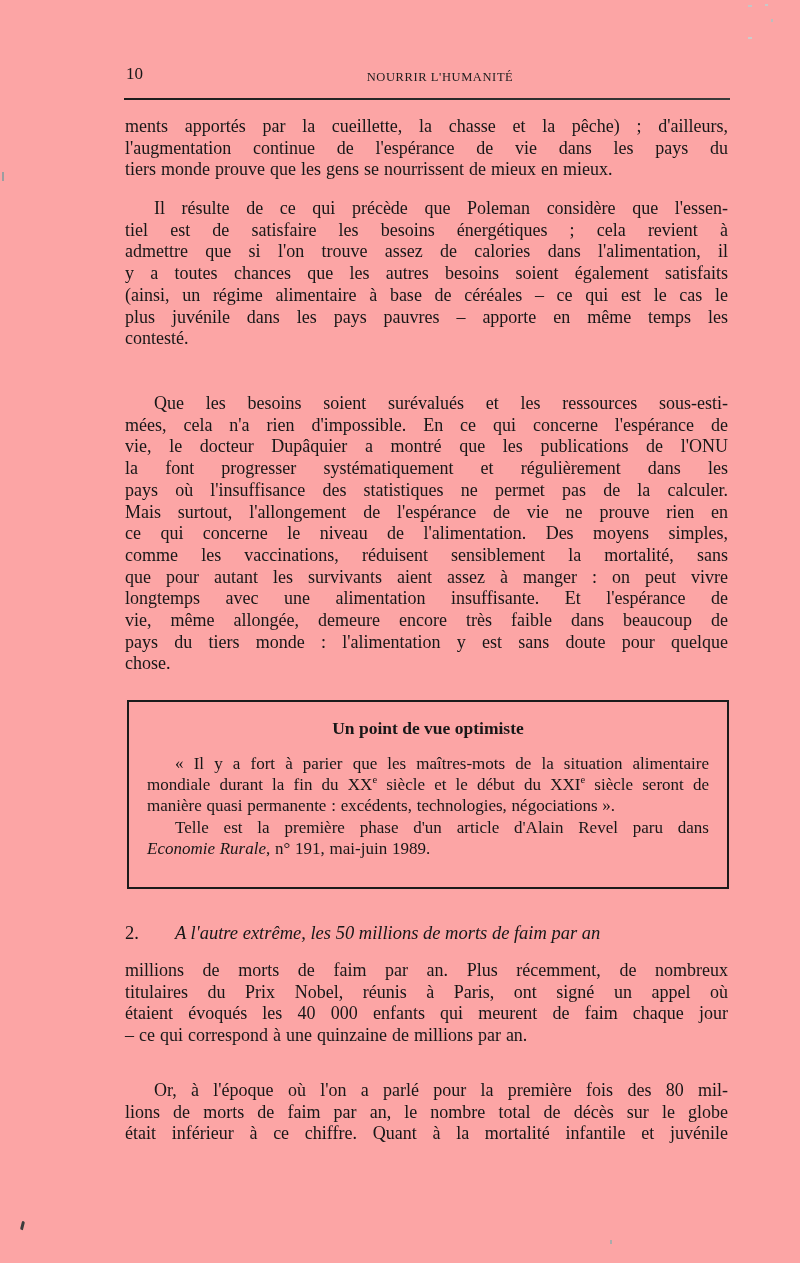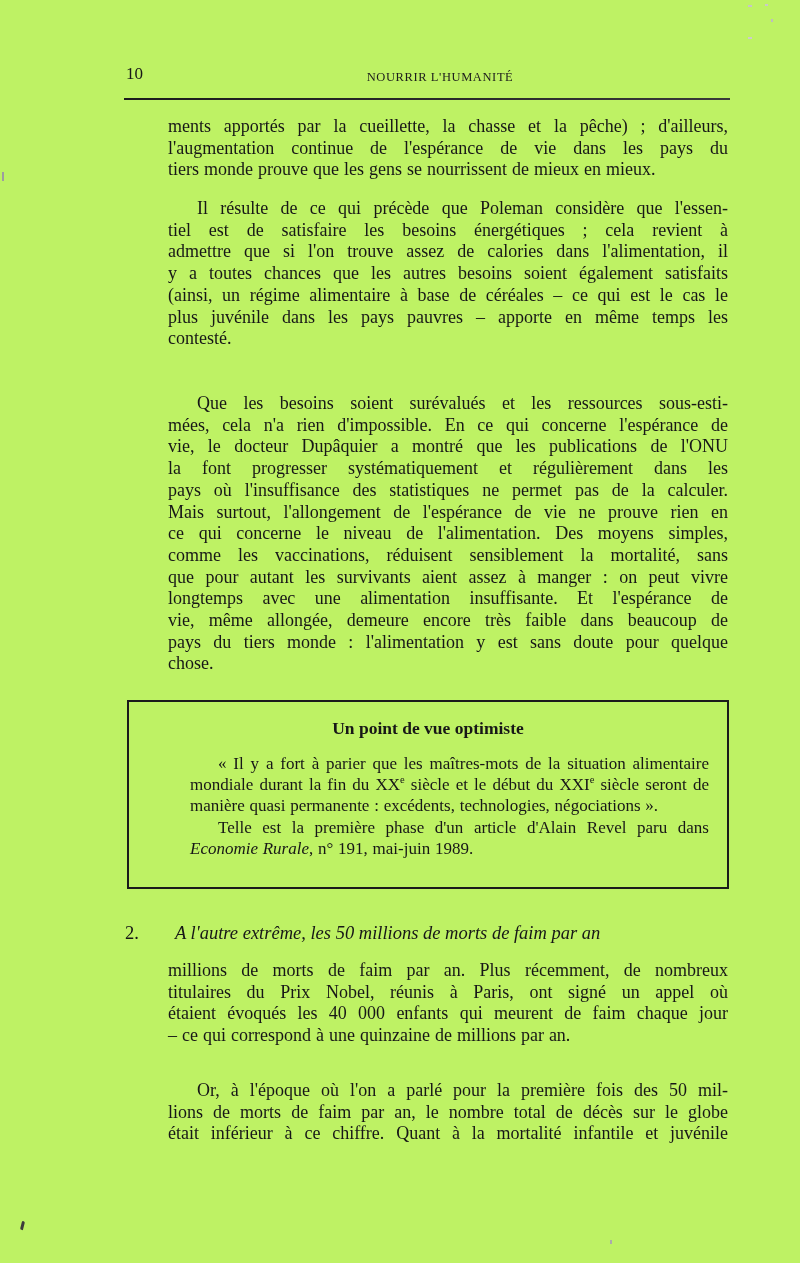--- a/index.html
+++ b/index.html
@@ -1,20 +1,20 @@
 <!DOCTYPE html>
 <html><head>
 <meta charset="utf-8">
 <style>
   html,body{margin:0;padding:0;background:#d9d9d9;}
   .page{
     position:relative;
     width:800px;height:1263px;
     margin:0 auto;
-    background:#bef264;
+    background:#fca5a5;
     font-family:"Liberation Serif","DejaVu Serif",serif;
     color:#171717;
     overflow:hidden;
   }
   
   .page-num{position:absolute;left:126px;top:64px;font-size:17px;}
   .running-title{
     position:absolute;left:125px;top:70px;width:630px;
     text-align:center;font-size:12.5px;letter-spacing:0.6px;
     color:#1c1c1c;
@@ -22,21 +22,21 @@
   .head-rule{
     position:absolute;left:124px;top:98px;width:606px;height:2px;
     background:linear-gradient(to right,#1c1c1c 0%,#2a2a2a 55%,#3a3a3a 100%);
   }
   
   .para{
     position:absolute;left:125px;width:603px;
     font-size:18px;line-height:21.7px;
     word-spacing:0.5px;
   }
-  .line{text-align:justify;text-align-last:justify;margin-left:43px;}
+  .line{text-align:justify;text-align-last:justify;}
   .line.last{text-align-last:left;}
   .line.ind{text-indent:29px;}
   #p1{top:116px;}
   #p2{top:198px;}
   #p3{top:393px;}
   #p4{top:960px;}
   #p5{top:1080px;}
   
   .callout{
     position:absolute;left:127px;top:700px;width:602px;height:189px;
@@ -131,21 +131,21 @@
     <span class="sec-num">2.</span><span class="sec-title">A l'autre extrême, les 50 millions de morts de faim par an</span>
   </div>
 
   <div id="p4" class="para">
       <div class="line">millions de morts de faim par an. Plus récemment, de nombreux</div>
       <div class="line">titulaires du Prix Nobel, réunis à Paris, ont signé un appel où</div>
       <div class="line">étaient évoqués les 40 000 enfants qui meurent de faim chaque jour</div>
       <div class="line last">– ce qui correspond à une quinzaine de millions par an.</div>
     </div>
   <div id="p5" class="para">
-      <div class="line ind">Or, à l'époque où l'on a parlé pour la première fois des 50 mil-</div>
+      <div class="line ind">Or, à l'époque où l'on a parlé pour la première fois des 80 mil-</div>
       <div class="line">lions de morts de faim par an, le nombre total de décès sur le globe</div>
       <div class="line">était inférieur à ce chiffre. Quant à la mortalité infantile et juvénile</div>
     </div>
 
   <div class="artifact a-left-dash"></div>
   <div class="artifact a-apostrophe"></div>
   <div class="artifact a-spec1"></div>
   <div class="artifact a-spec2"></div>
   <div class="artifact a-spec3"></div>
   <div class="artifact a-spec4"></div>

